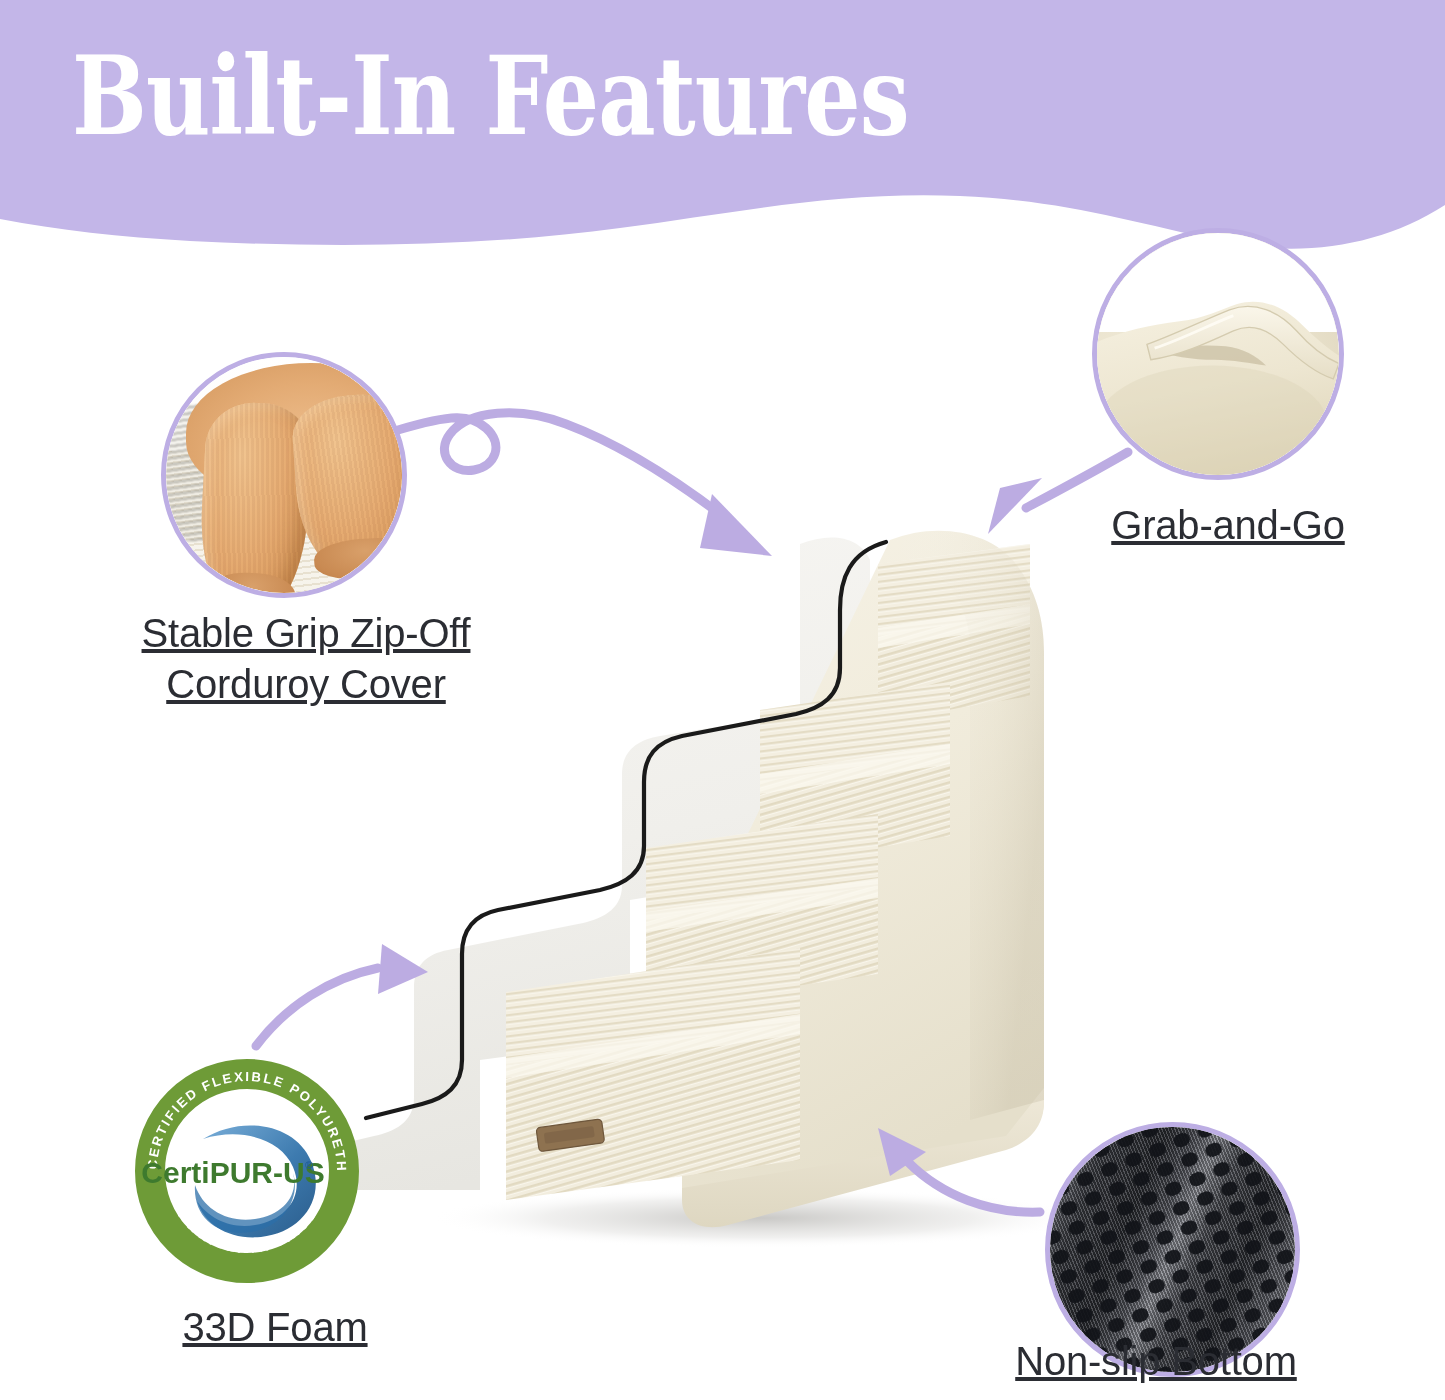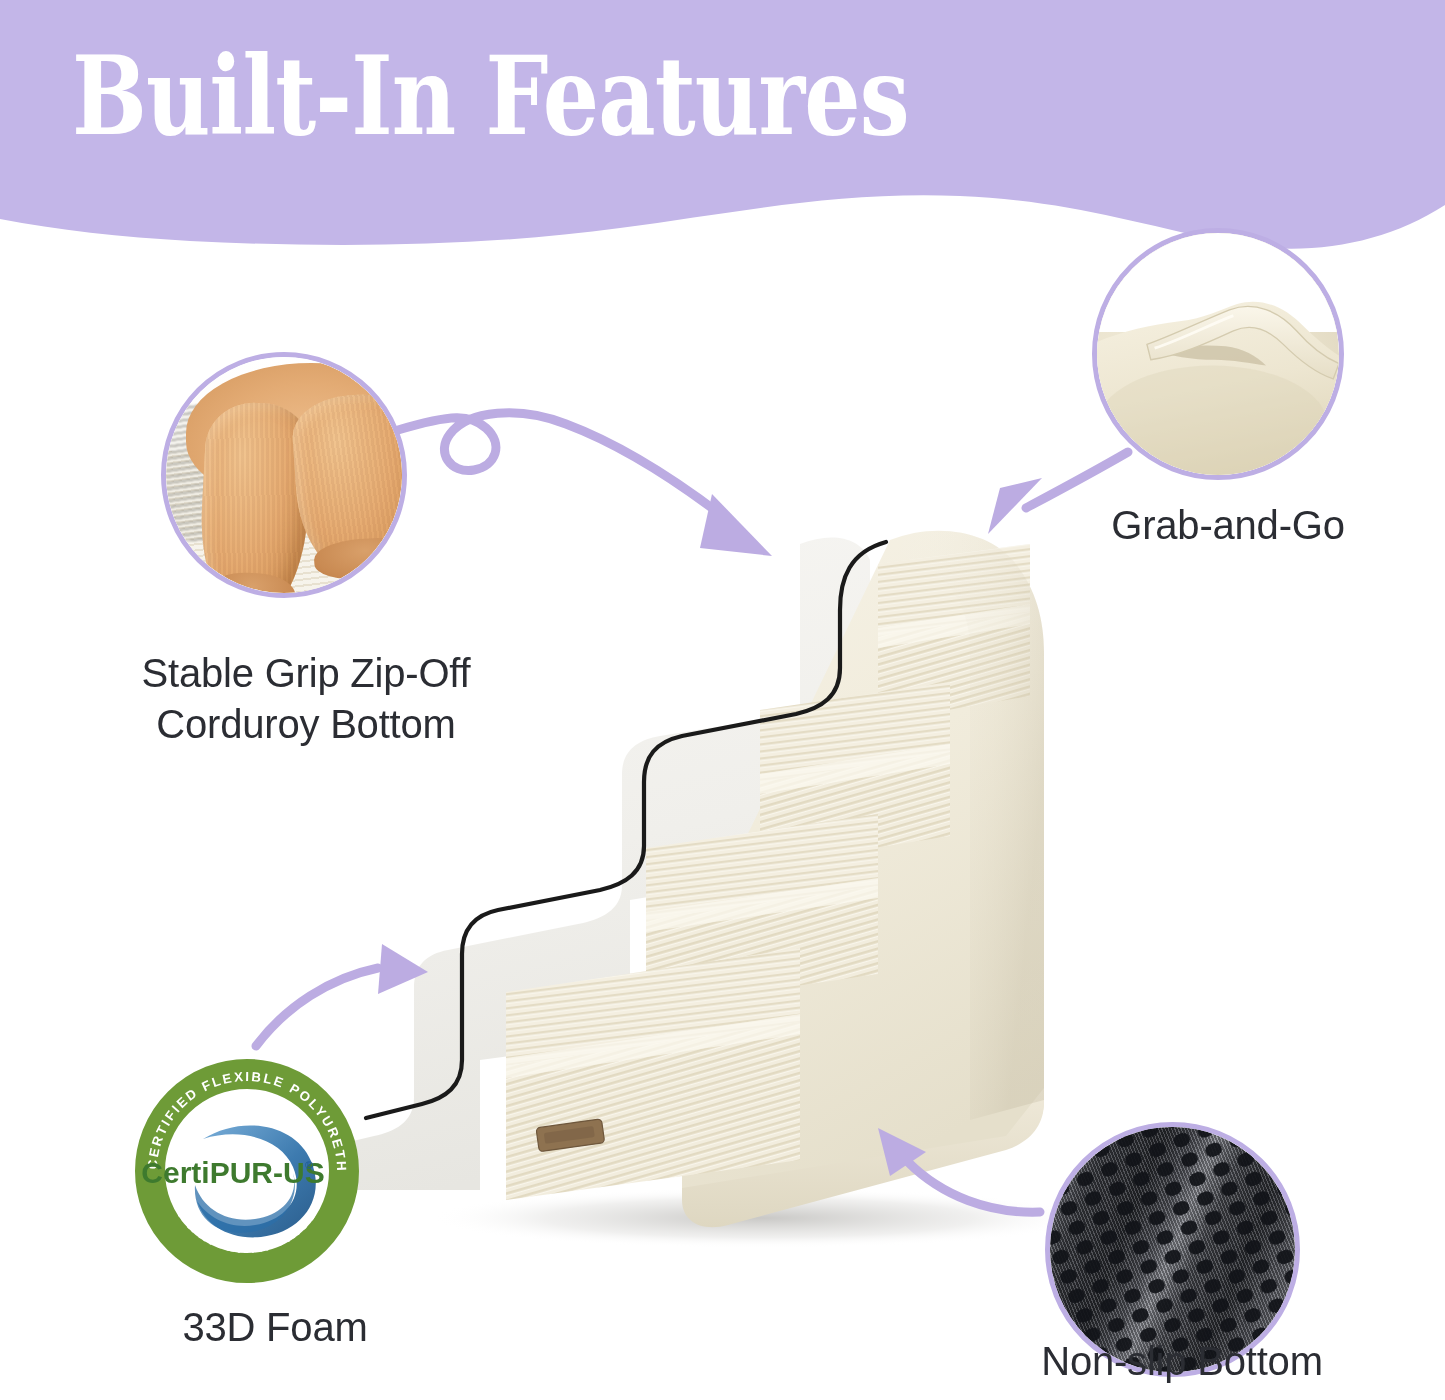--- a/index.html
+++ b/index.html
@@ -35,21 +35,21 @@
   
   .callout-label {
     position:absolute;
     font-family:"Liberation Sans", sans-serif;
     font-weight:400;
     font-size:40px;
     line-height:1.28;
     color:#2b2d33;
     letter-spacing:-0.2px;
   }
-  .callout-label .ln { display:block; }
+  .callout-label .ln { display:block;text-decoration:underline; }
 
   
   .bubble {
     position:absolute;
     border-radius:50%;
     border:5px solid #bdaee4;
     overflow:hidden;
     background:#ffffff;
   }
   .bubble .inner { position:absolute; inset:0; border-radius:50%; overflow:hidden; }
@@ -157,24 +157,24 @@
 
   
   #product-stairs { position:absolute; left:330px; top:500px; width:830px; height:760px; }
   #product-stairs svg { display:block; width:830px; height:760px; }
 
   
   #arrows { position:absolute; left:0; top:0; width:1445px; height:1400px; pointer-events:none; }
   #arrows svg { display:block; width:1445px; height:1400px; }
 
   
-  #label-cover   { left:46px;   top:608px;  width:520px; text-align:center;margin-top:40px; }
+  #label-cover   { left:46px;   top:608px;  width:520px; text-align:center; }
   #label-handle  { left:1058px; top:500px;  width:340px; text-align:center; }
   #label-foam    { left:60px;   top:1302px; width:430px; text-align:center; }
-  #label-nonslip { left:972px;  top:1336px; width:420px; text-align:center; }
+  #label-nonslip { left:946px;  top:1336px; width:420px; text-align:center; }
 </style>
 </head>
 <body>
 
 <div id="header-band">
   <svg viewBox="0 0 1445 250" preserveAspectRatio="none" aria-hidden="true">
     <path d="M0,0 H1445 V205
              C1380,247 1300,258 1220,241
              C1130,221 1060,200 960,196
              C840,191 740,212 620,228
@@ -424,21 +424,21 @@
     <polygon points="382,944 428,972 378,994" fill="#BCACE2"></polygon>
 
     <path d="M1040,1212
              C990,1214 942,1196 908,1162" fill="none" stroke="#BCACE2" stroke-width="9" stroke-linecap="round"></path>
     <polygon points="878,1128 926,1152 890,1176" fill="#BCACE2"></polygon>
   </svg>
 </div>
 
 <div class="callout-label" id="label-cover">
   <span class="ln">Stable Grip Zip-Off</span>
-  <span class="ln">Corduroy Bottom</span>
+  <span class="ln">Corduroy Cover</span>
 </div>
 
 <div class="callout-label" id="label-handle">
   <span class="ln">Grab-and-Go</span>
 </div>
 
 <div class="callout-label" id="label-foam">
   <span class="ln">33D Foam</span>
 </div>
 

